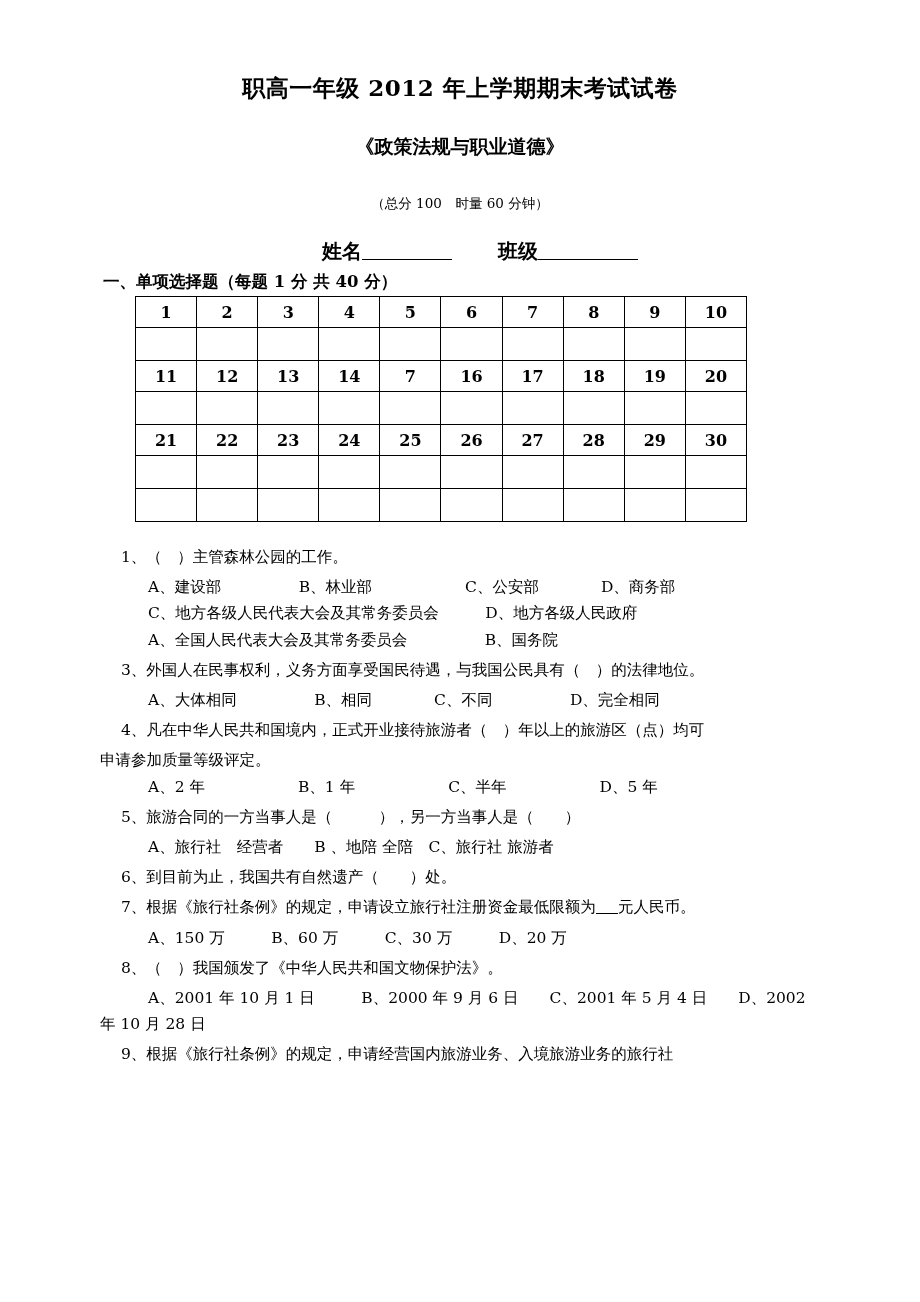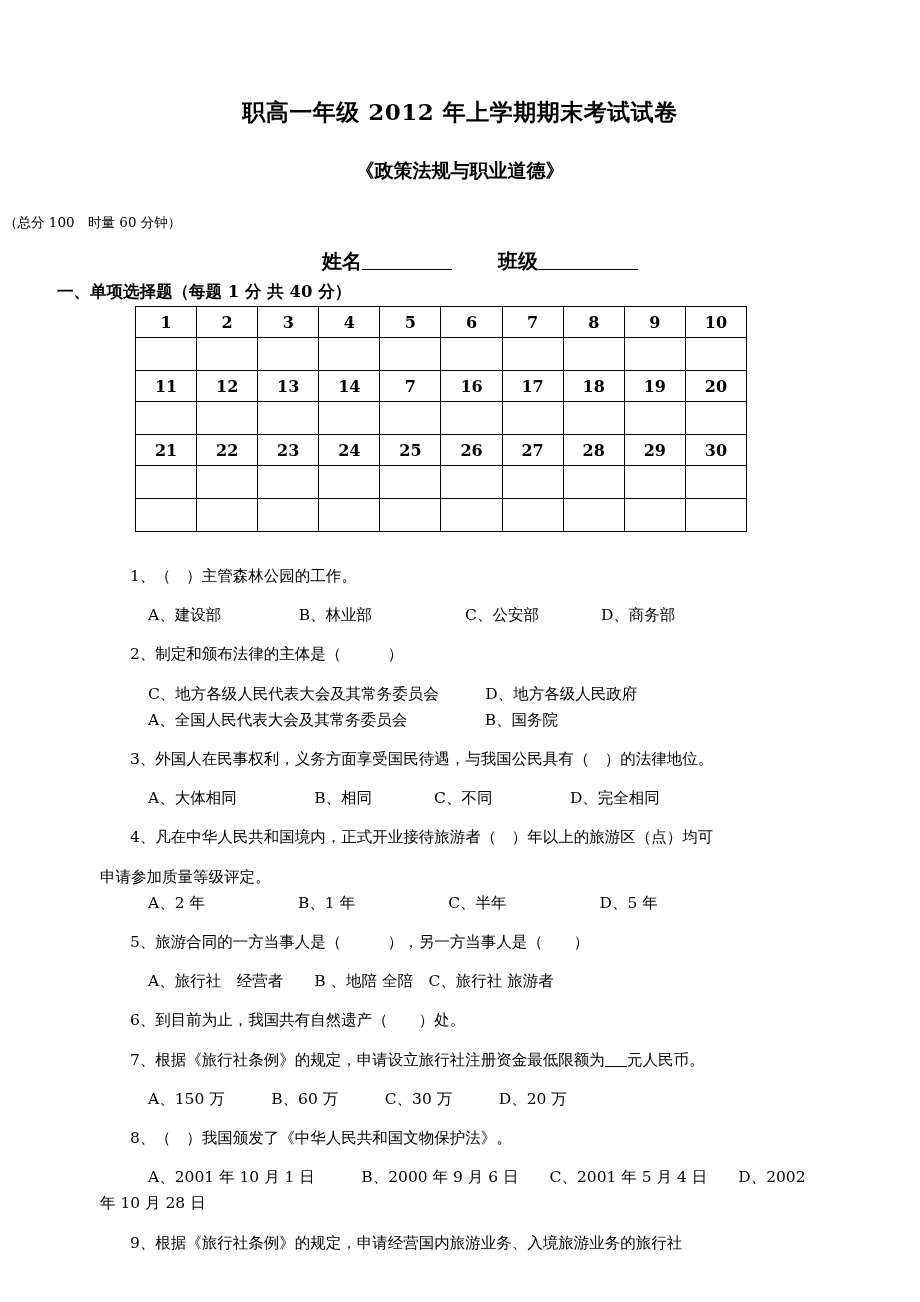--- a/index.html
+++ b/index.html
@@ -24,35 +24,35 @@
     background: #fff;
   }
 
   
   .doc-title {
     text-align: center;
     font-size: 23px;
     font-weight: bold;
     letter-spacing: 0.5px;
     margin: 0;
-    padding-top: 97px;
+    padding-top: 73px;
     line-height: 30px;
   }
   .doc-subtitle {
     text-align: center;
     font-size: 19px;
     font-weight: bold;
     margin: 8px;
     padding-top: 22px;
     line-height: 26px;
   }
   .doc-meta {
-    text-align: left;
+    text-align: center;
     font-size: 13.5px;
-    margin: 4px;
+    margin: 13px;
     padding-top: 21px;
     line-height: 20px;
   }
 
   
   .fields-row {
     margin: 0;
     padding-top: 14px;
     padding-left: 322px;
     font-size: 20px;
@@ -66,21 +66,21 @@
     height: 14px;
     vertical-align: -2px;
   }
   .rule-name  { width: 90px; }
   .rule-class { width: 100px; }
   .field-gap  { display: inline-block; width: 46px; }
 
   
   .section-head {
     margin: 0;
-    padding-left: 57px;
+    padding-left: 103px;
     padding-top: 9px;
     font-size: 16.5px;
     font-weight: bold;
     line-height: 22px;
     white-space: nowrap;
   }
 
   
   .answer-table-wrap {
     padding-left: 135px;
@@ -105,21 +105,21 @@
   table.answer-table tr.blank-row td { height: 32px; }
 
   
   .questions {
     padding-left: 103px;
     padding-right: 88px;
     padding-top: 18px;
     font-size: 15.5px;
     line-height: 26.2px;
   }
-  .q-line  { white-space: pre; margin: 13px; text-indent: 14px; }
+  .q-line  { white-space: pre; margin: 4px; text-indent: 14px; }
   .q-cont  { white-space: pre; margin: 0; text-indent: 0; margin-left: -3px; }
   .opt-line{ white-space: pre; margin: 0; text-indent: 45px; }
   .blank-rule {
     display: inline-block;
     border-bottom: 1.4px solid #000;
     vertical-align: -2px;
   }
   .rule-short { width: 22px; height: 13px; }
   .rule-med   { width: 46px; height: 13px; }
 </style>
@@ -225,21 +225,20 @@
         </tr>
       </tbody>
     </table>
   </div>
 
   <div class="questions">
 
     <p class="q-line">1、（　）主管森林公园的工作。</p>
     <p class="opt-line">A、建设部　　　　　B、林业部　　　　　　C、公安部　　　　D、商务部</p>
 
-    <p class="q-line">2、制定和颁布法律的主体是（　　　）</p>
     <p class="opt-line">C、地方各级人民代表大会及其常务委员会　　　D、地方各级人民政府</p>
     <p class="opt-line">A、全国人民代表大会及其常务委员会　　　　　B、国务院</p>
 
     <p class="q-line">3、外国人在民事权利，义务方面享受国民待遇，与我国公民具有（　）的法律地位。</p>
     <p class="opt-line">A、大体相同　　　　　B、相同　　　　C、不同　　　　　D、完全相同</p>
 
     <p class="q-line">4、凡在中华人民共和国境内，正式开业接待旅游者（　）年以上的旅游区（点）均可</p>
     <p class="q-cont">申请参加质量等级评定。</p>
     <p class="opt-line">A、2 年　　　　　　B、1 年　　　　　　C、半年　　　　　　D、5 年</p>
 

